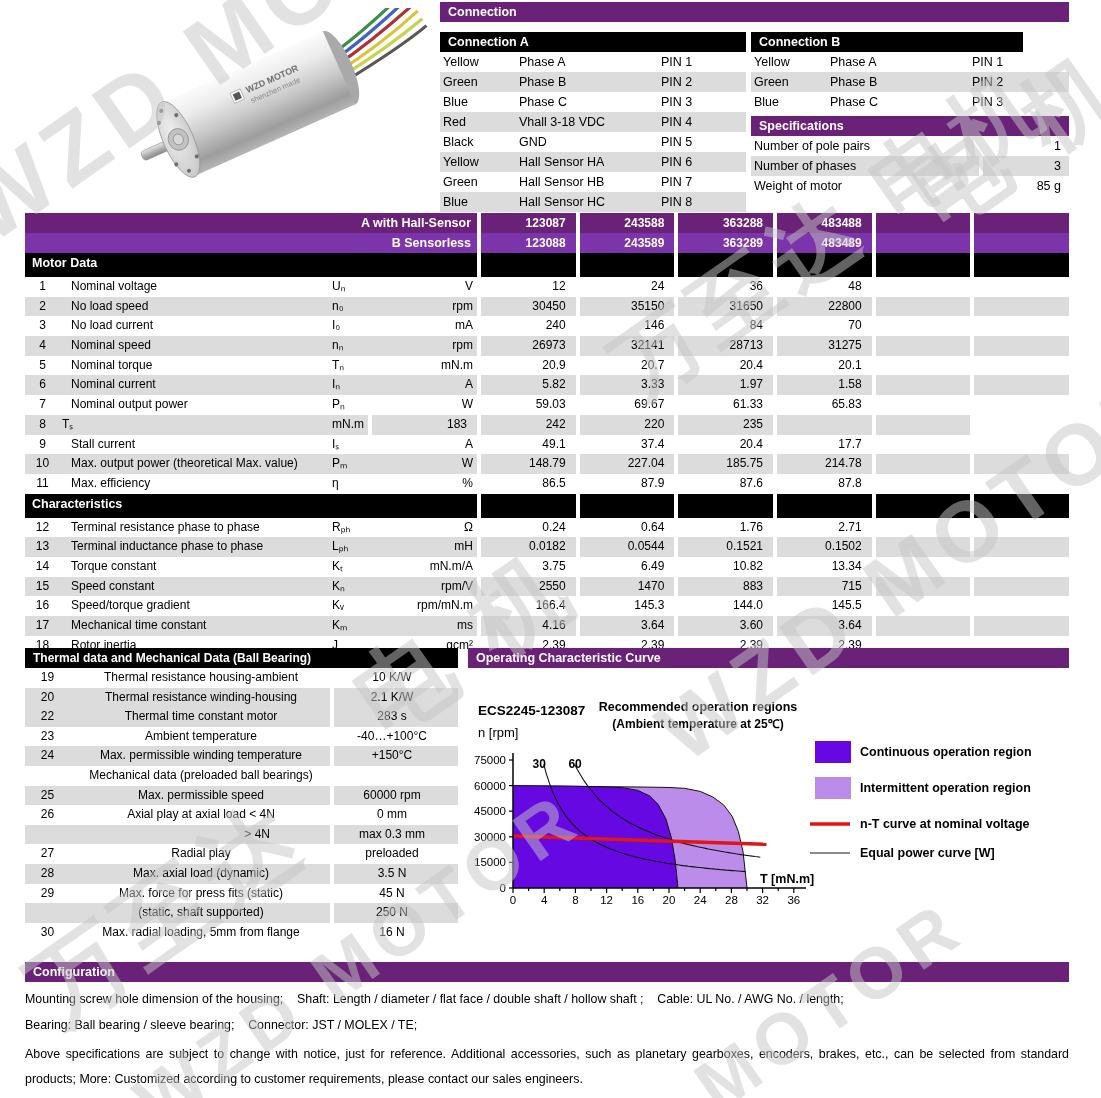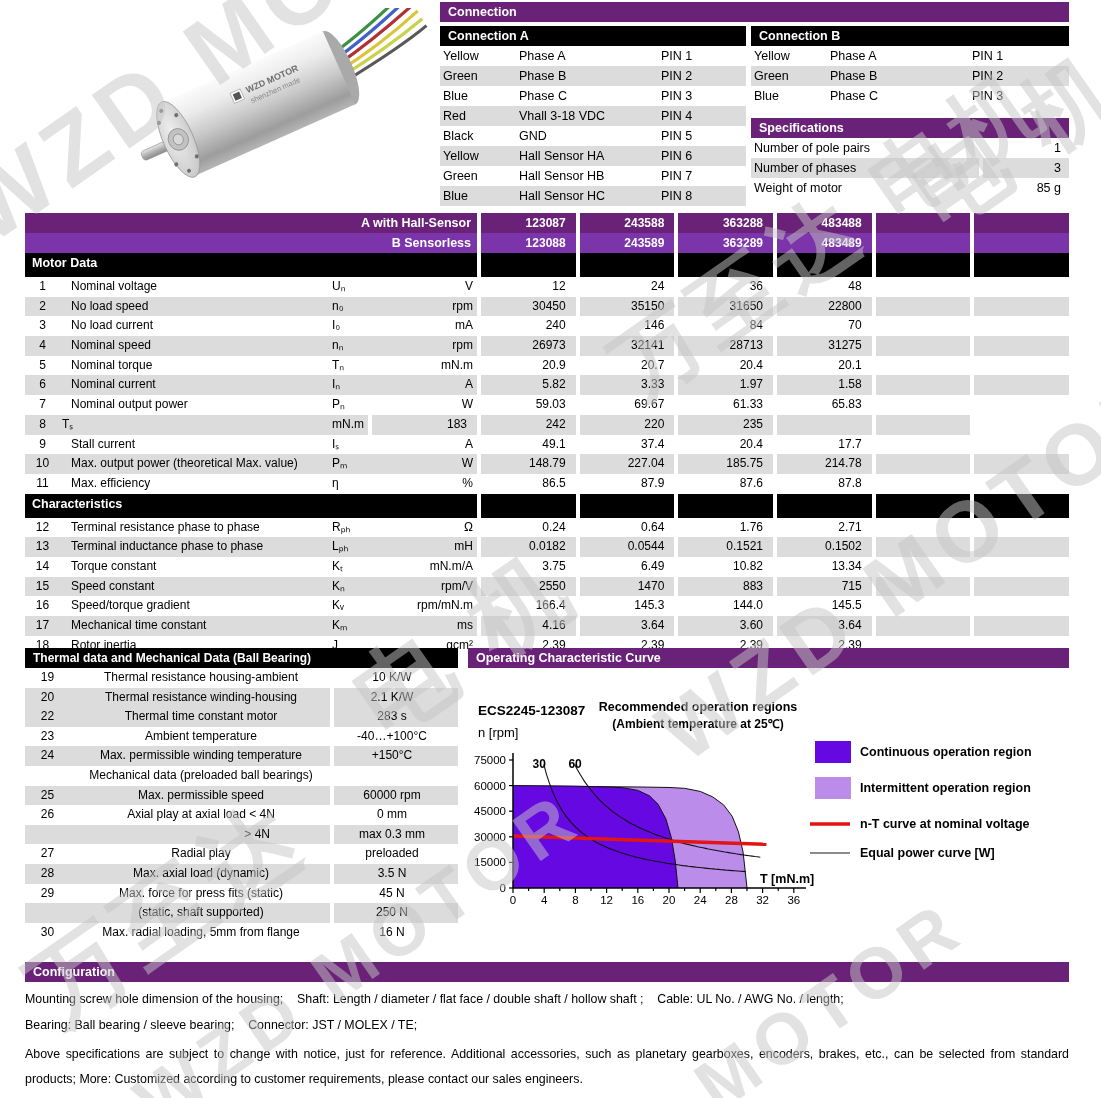--- a/index.html
+++ b/index.html
@@ -9,28 +9,28 @@
   body{font-family:"Liberation Sans", sans-serif;color:#000;}
   .page{position:relative;width:1101px;height:1098px;background:#fff;overflow:hidden;}
 
   
   .secbar{color:#fff;font-weight:bold;font-size:12.5px;line-height:20px;height:20px;padding-left:8px;box-sizing:border-box;}
   .purple{background:var(--pd);}
   .black{background:#000;}
 
   
   .conn{position:absolute;left:440px;top:2px;width:629px;}
-  .conn-heads{display:flex;gap:5px;margin-top:4px;}
+  .conn-heads{display:flex;gap:5px;margin-top:10px;}
   .conn-cols{display:flex;}
   .crow{display:grid;grid-template-columns:76px 142px 1fr;height:20px;align-items:center;font-size:12.5px;}
   .crow>div{padding-left:3px;}
   .crow.alt{background:var(--gray);}
   .bwrap{width:318px;margin-left:5px;}
   .awrap{width:306px;}
-  .specs{margin-top:12px;}
+  .specs{margin-top:4px;}
   .srow{display:grid;grid-template-columns:228px 1fr;height:20px;align-items:center;font-size:12.5px;}
   .srow .slab{padding-left:3px;height:100%;line-height:20px;}
   .srow .sval{text-align:right;padding-right:8px;border-left:4px solid #fff;height:100%;line-height:20px;box-sizing:border-box;}
   .srow.alt .slab,.srow.alt .sval{background:var(--gray);}
 
   
   .maintab{position:absolute;left:25px;top:213px;width:1044px;}
   .mrow{display:grid;grid-template-columns:35px 270px 38px 109px repeat(6,1fr);align-items:center;font-size:12px;height:19.7px;}
   .mrow>div{height:100%;line-height:19.7px;box-sizing:border-box;white-space:nowrap;}
   .mrow.alt>div{background:var(--gray);}
@@ -131,21 +131,21 @@
         <text x="158" y="79" font-size="9" fill="#6e6e6e" font-weight="bold">WZD MOTOR</text>
         <text x="158" y="90" font-size="7.5" fill="#8a8a8a">shenzhen made</text>
       </g>
     </svg>
   </div>
 
   <div class="conn">
     <div class="secbar purple">Connection</div>
     <div class="conn-heads">
       <div class="secbar black awrap">Connection A</div>
-      <div class="secbar black" style="width:318px">Connection B</div>
+      <div class="secbar black" style="width:272px">Connection B</div>
     </div>
     <div class="conn-cols">
       <div class="awrap" id="connA">
           <div class="crow">
             <div>Yellow</div>
             <div>Phase A</div>
             <div>PIN 1</div>
           </div>
           <div class="crow alt">
             <div>Green</div>

